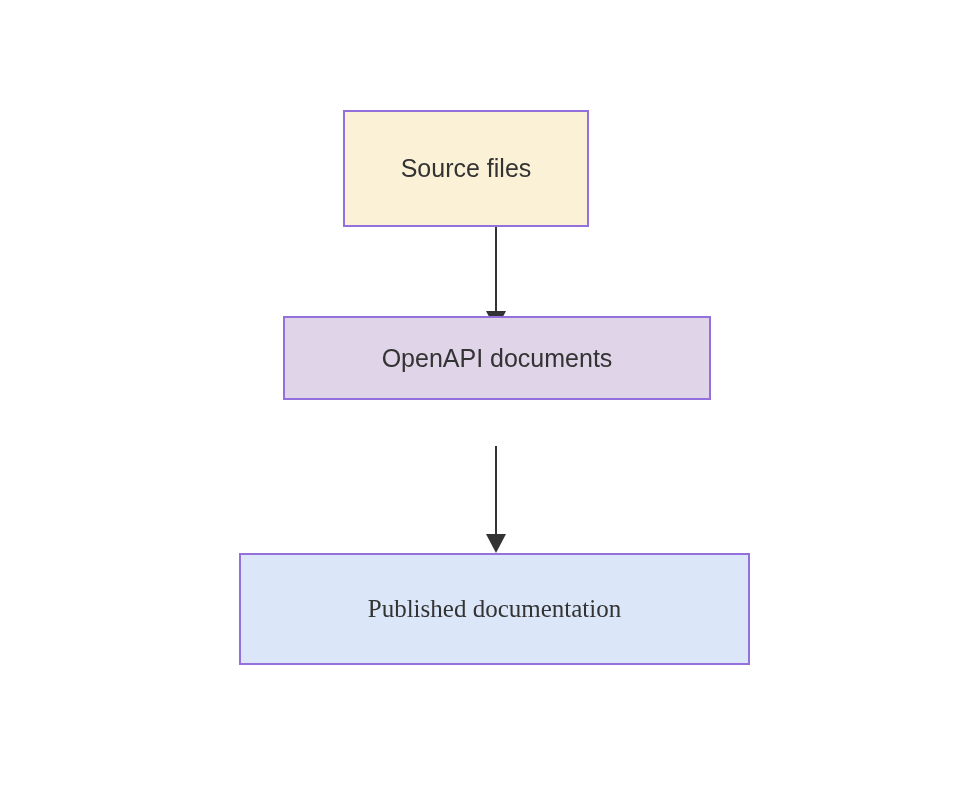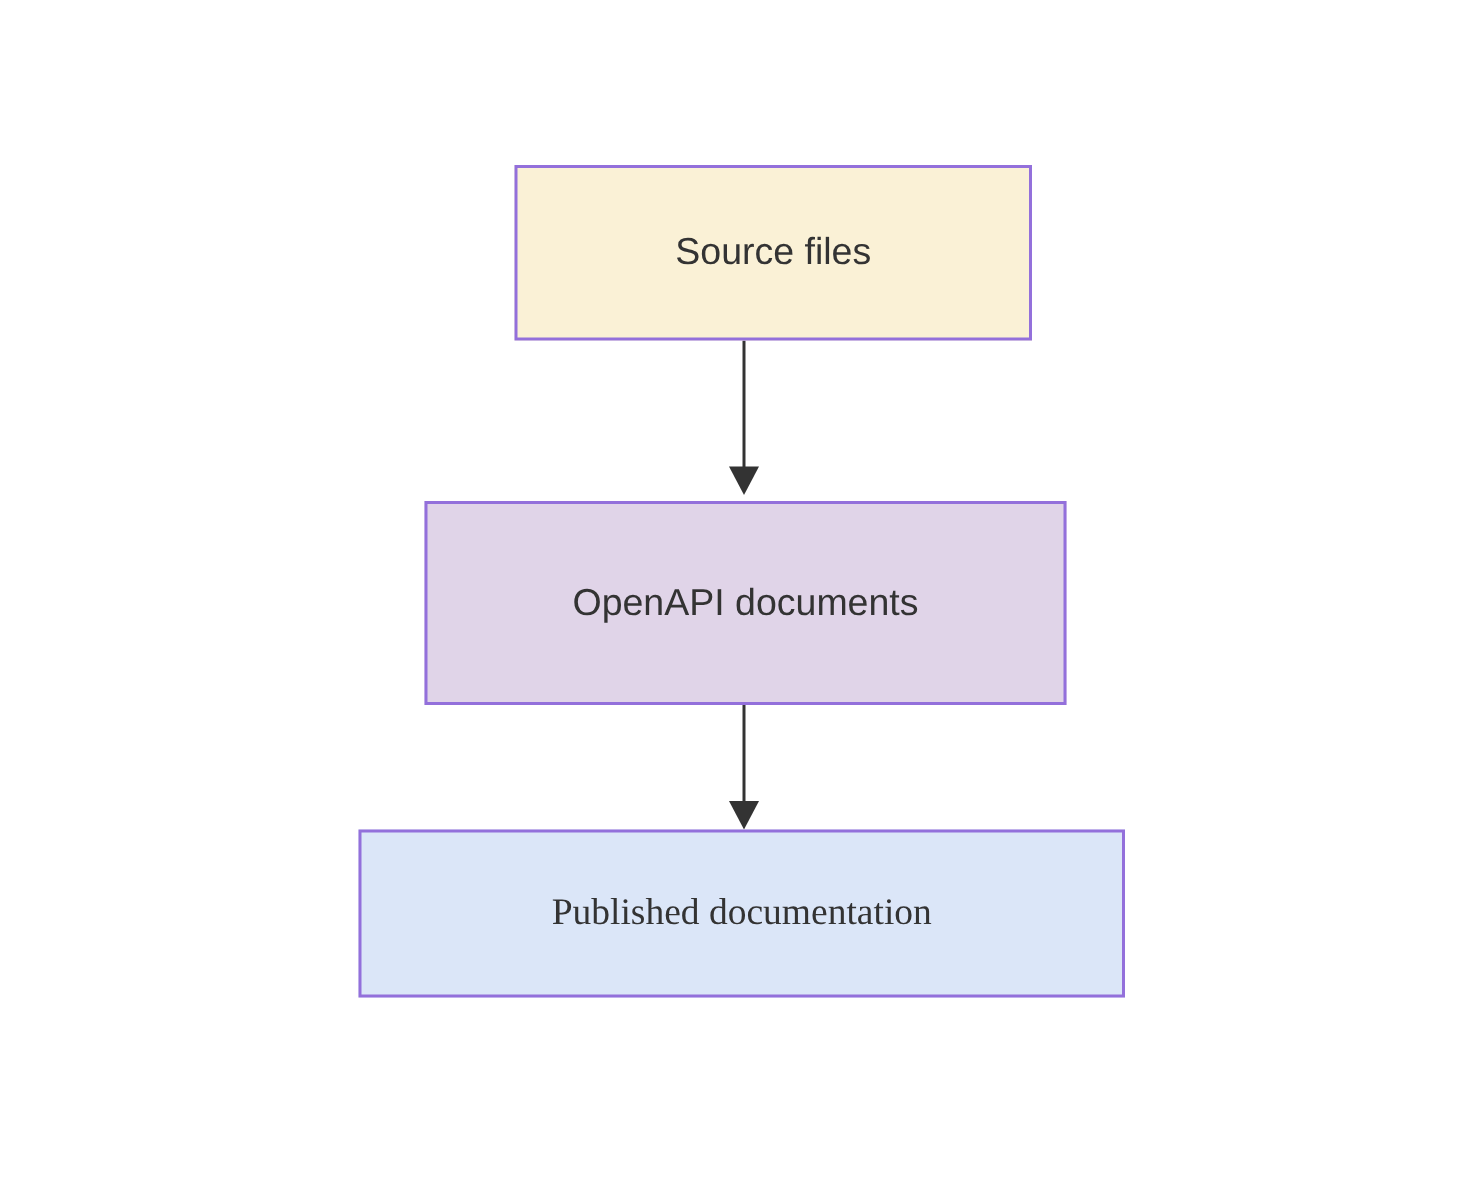--- a/index.html
+++ b/index.html
@@ -23,29 +23,29 @@
     border: 2px solid #9370db;
     box-sizing: border-box;
     color: #333333;
     font-size: 25px;
     font-weight: 400;
     text-align: center;
   }
   .node-source {
     left: 343px;
     top: 110px;
-    width: 345px;
+    width: 246px;
     height: 117px;
     background: #faf1d6;
   }
   .node-openapi {
     left: 283px;
-    top: 334px;
+    top: 316px;
     width: 428px;
-    height: 136px;
+    height: 84px;
     background: #e0d4e8;
   }
   .node-published {
     left: 239px;
     top: 553px;
     width: 511px;
     height: 112px;
     background: #dbe6f8;
     font-family: Liberation Serif, serif;
   }

